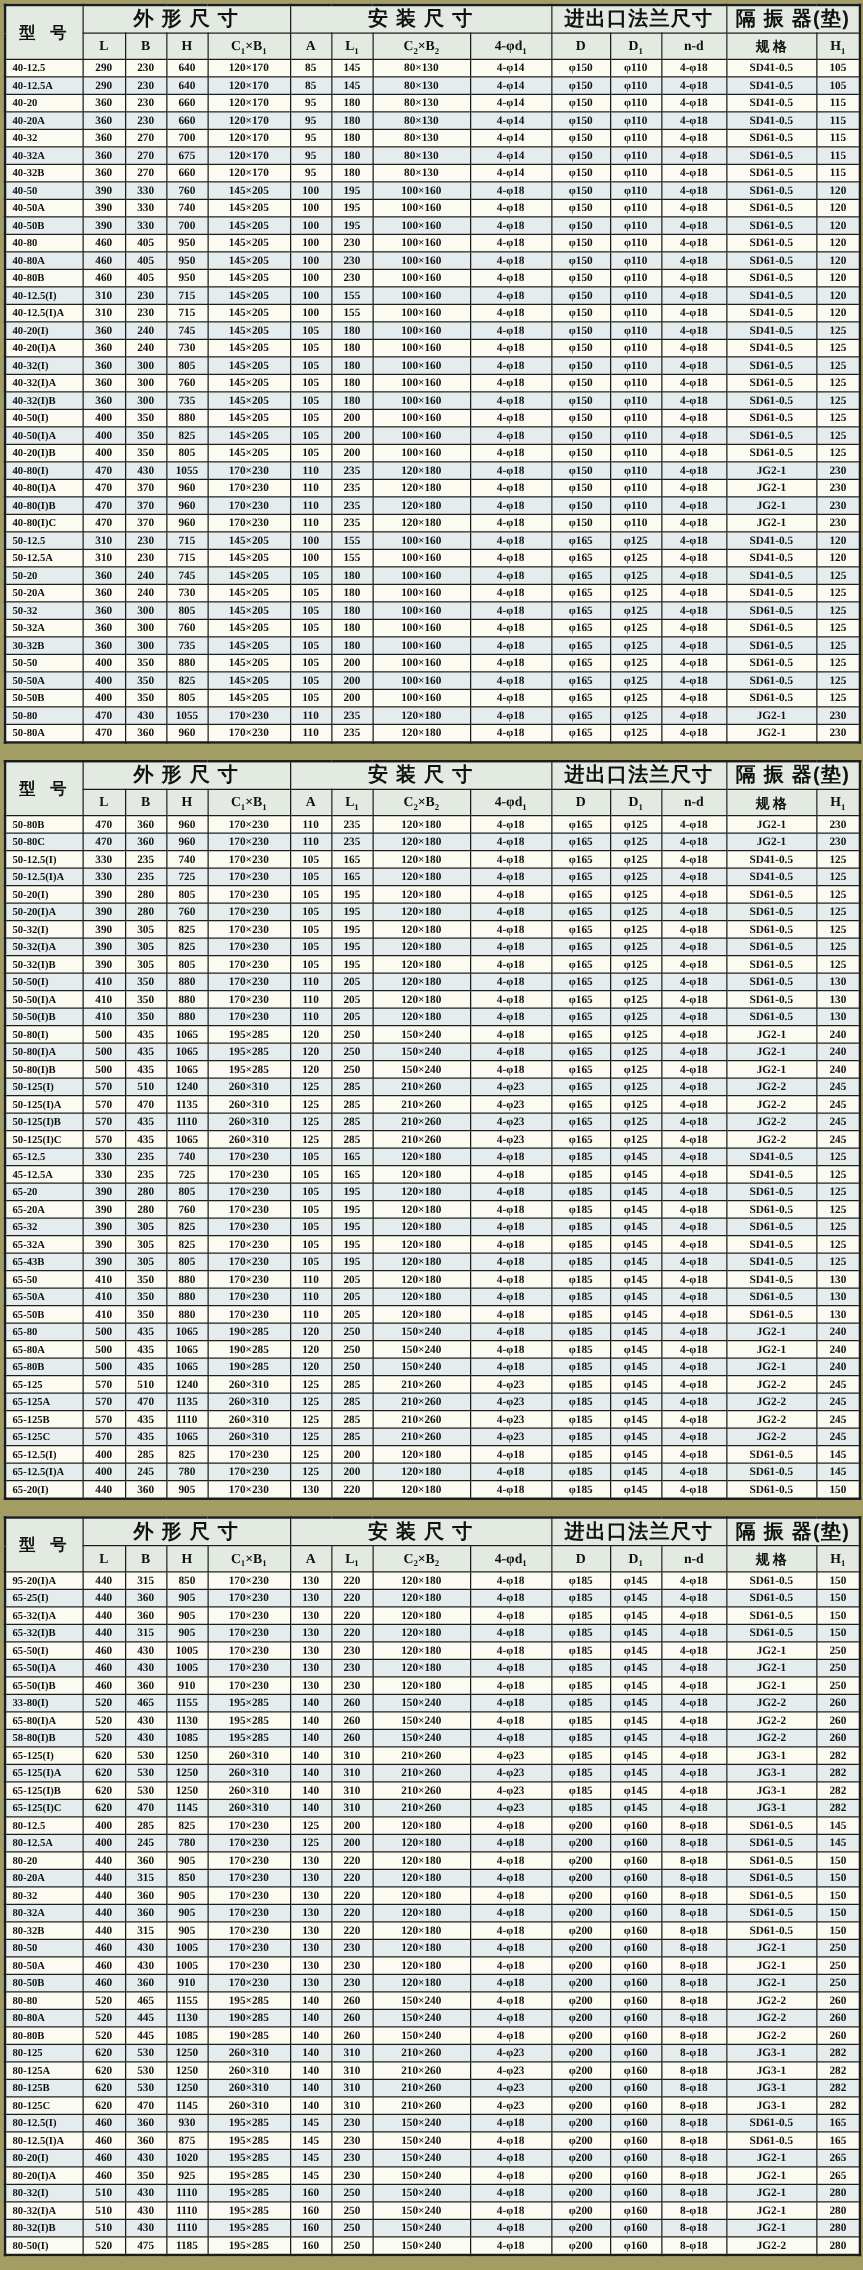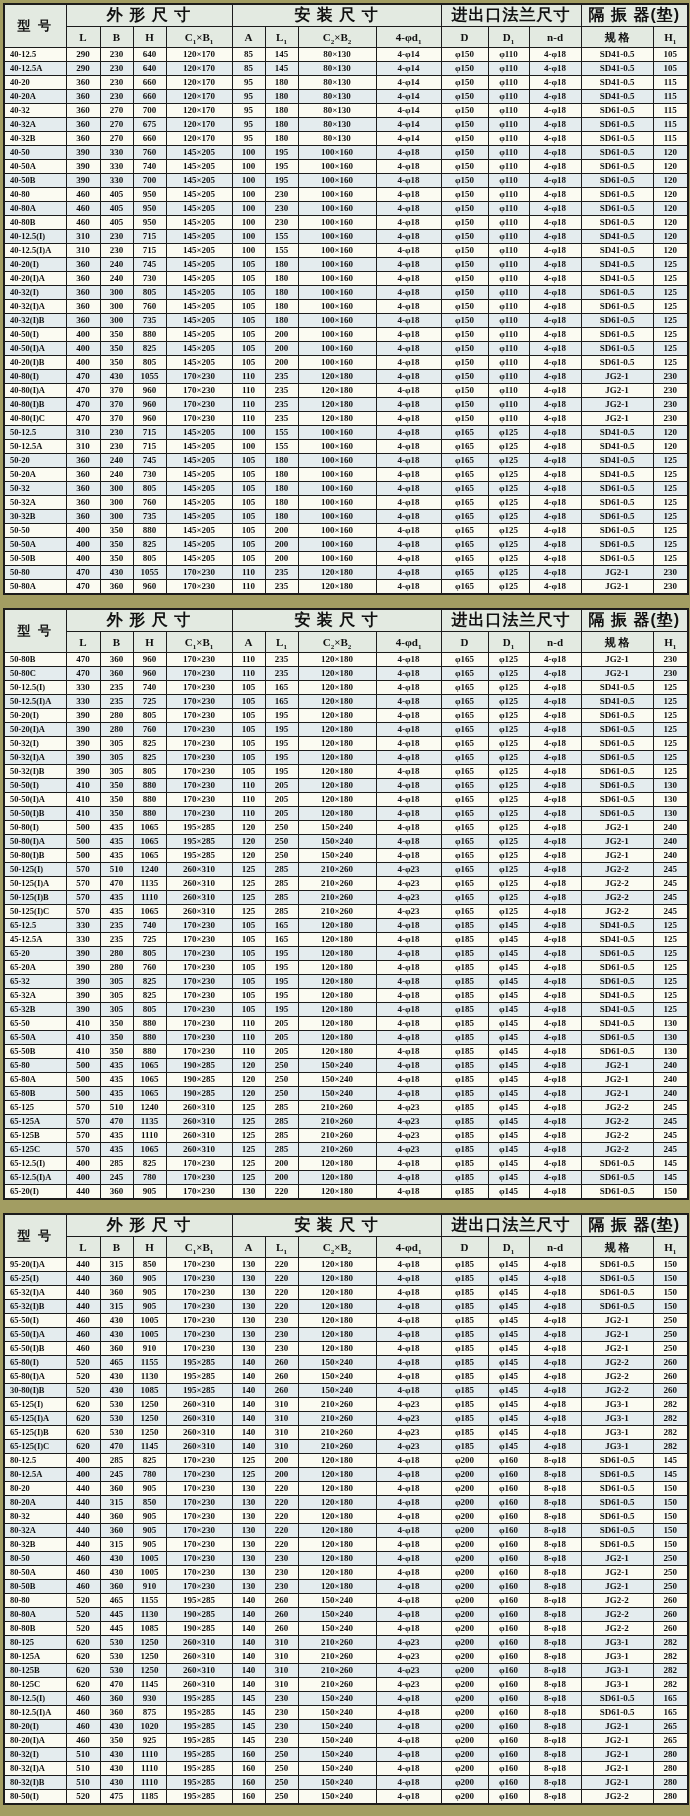--- a/index.html
+++ b/index.html
@@ -20,21 +20,21 @@
     margin-bottom:13px;
   }
   table.spec-table:last-child{margin-bottom:0;}
   th,td{
     border:1px solid var(--border);
     padding:0; text-align:center; vertical-align:middle;
     overflow:hidden; white-space:nowrap;
   }
   thead th{background:var(--header_bg); font-weight:bold;}
   th.group-th{height:20px; font-size:16px; letter-spacing:1px; font-family:"Liberation Sans",sans-serif;}
-  th.model-th{font-size:13px; letter-spacing:2px;}
+  th.model-th{font-size:13px; letter-spacing:2px;font-family:Liberation Mono, monospace;}
   th.col-th{height:20px; font-size:11px; font-family:"Liberation Serif",serif;}
   th.col-th sub, td sub{font-size:7px; line-height:0;}
   tbody td{
     height:13px; line-height:13px; font-size:9px; font-weight:bold;
     font-family:"Liberation Serif",serif;
   }
   tbody tr:nth-child(even) td{background:var(--row_alt_bg);}
   tbody td.model-cell{text-align:left; padding-left:5px; font-size:8.5px;}
 </style>
 </head>
@@ -1145,21 +1145,21 @@
           <td>195</td>
           <td>120×180</td>
           <td>4-φ18</td>
           <td>φ185</td>
           <td>φ145</td>
           <td>4-φ18</td>
           <td>SD41-0.5</td>
           <td>125</td>
         </tr>
         <tr>
-          <td class="model-cell">65-32B</td>
+          <td class="model-cell">65-43B</td>
           <td>390</td>
           <td>305</td>
           <td>805</td>
           <td>170×230</td>
           <td>105</td>
           <td>195</td>
           <td>120×180</td>
           <td>4-φ18</td>
           <td>φ185</td>
           <td>φ145</td>
@@ -1525,21 +1525,21 @@
           <td>230</td>
           <td>120×180</td>
           <td>4-φ18</td>
           <td>φ185</td>
           <td>φ145</td>
           <td>4-φ18</td>
           <td>JG2-1</td>
           <td>250</td>
         </tr>
         <tr>
-          <td class="model-cell">65-80(I)</td>
+          <td class="model-cell">33-80(I)</td>
           <td>520</td>
           <td>465</td>
           <td>1155</td>
           <td>195×285</td>
           <td>140</td>
           <td>260</td>
           <td>150×240</td>
           <td>4-φ18</td>
           <td>φ185</td>
           <td>φ145</td>
@@ -1557,21 +1557,21 @@
           <td>260</td>
           <td>150×240</td>
           <td>4-φ18</td>
           <td>φ185</td>
           <td>φ145</td>
           <td>4-φ18</td>
           <td>JG2-2</td>
           <td>260</td>
         </tr>
         <tr>
-          <td class="model-cell">30-80(I)B</td>
+          <td class="model-cell">58-80(I)B</td>
           <td>520</td>
           <td>430</td>
           <td>1085</td>
           <td>195×285</td>
           <td>140</td>
           <td>260</td>
           <td>150×240</td>
           <td>4-φ18</td>
           <td>φ185</td>
           <td>φ145</td>

